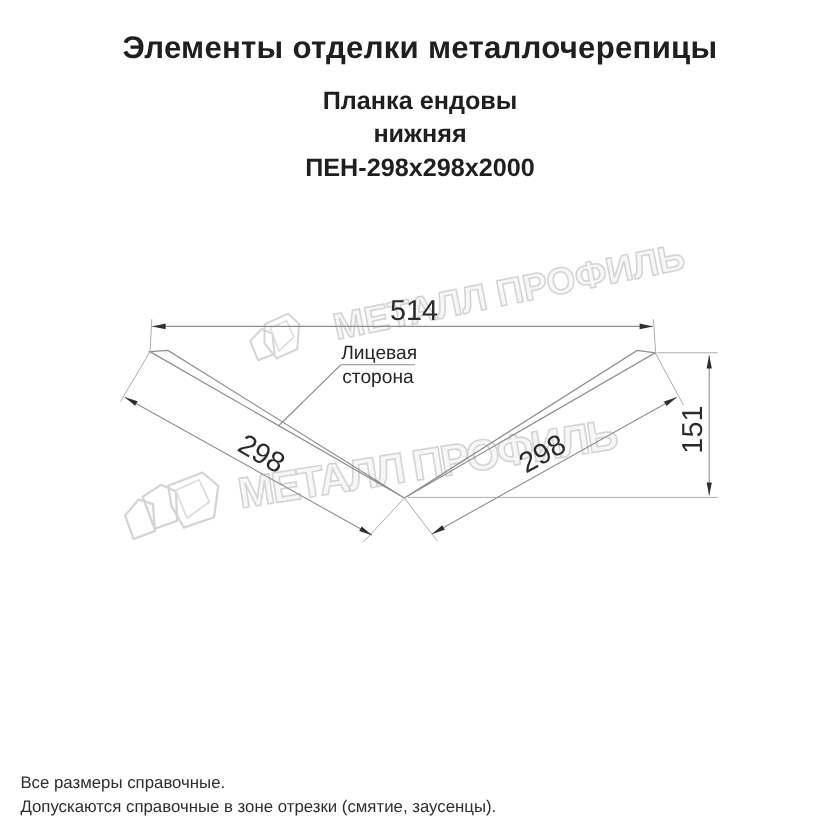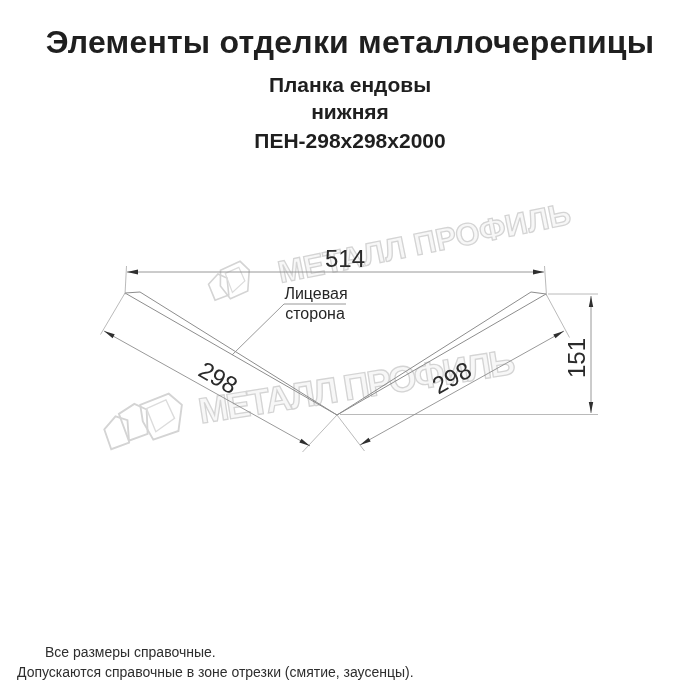--- a/index.html
+++ b/index.html
@@ -4,27 +4,27 @@
 <style>
   html,body{margin:0;padding:0;}
   body{
     width:700px;height:700px;position:relative;overflow:hidden;
     background:#ffffff;
     font-family:"Liberation Sans","DejaVu Sans",sans-serif;
     color:#1f1f1f;
   }
   .abs{position:absolute;}
   .center-line{left:0;right:0;text-align:center;white-space:nowrap;}
-  .h-title{top:24px;font-size:32px;font-weight:bold;letter-spacing:.2px;text-align:center;}
+  .h-title{top:24px;font-size:26px;font-weight:bold;letter-spacing:.2px;text-align:center;}
   .h-sub1{top:73px;font-size:21px;font-weight:bold;text-align:center;}
   .h-sub2{top:100px;font-size:21px;font-weight:bold;}
   .h-code{top:129px;font-size:21px;font-weight:bold;}
 
   .footer-note{left:17px;font-size:14px;color:#2e2e2e;white-space:nowrap;}
-  .fn1{top:644px;margin-left:28px;}
+  .fn1{top:644px;}
   .fn2{top:664px;}
 
   
   .wm{
     position:absolute;display:flex;align-items:center;z-index:1;
     pointer-events:none;
   }
   .wm-text{
     font-weight:bold;white-space:nowrap;
     color:rgba(225,225,225,.28);

